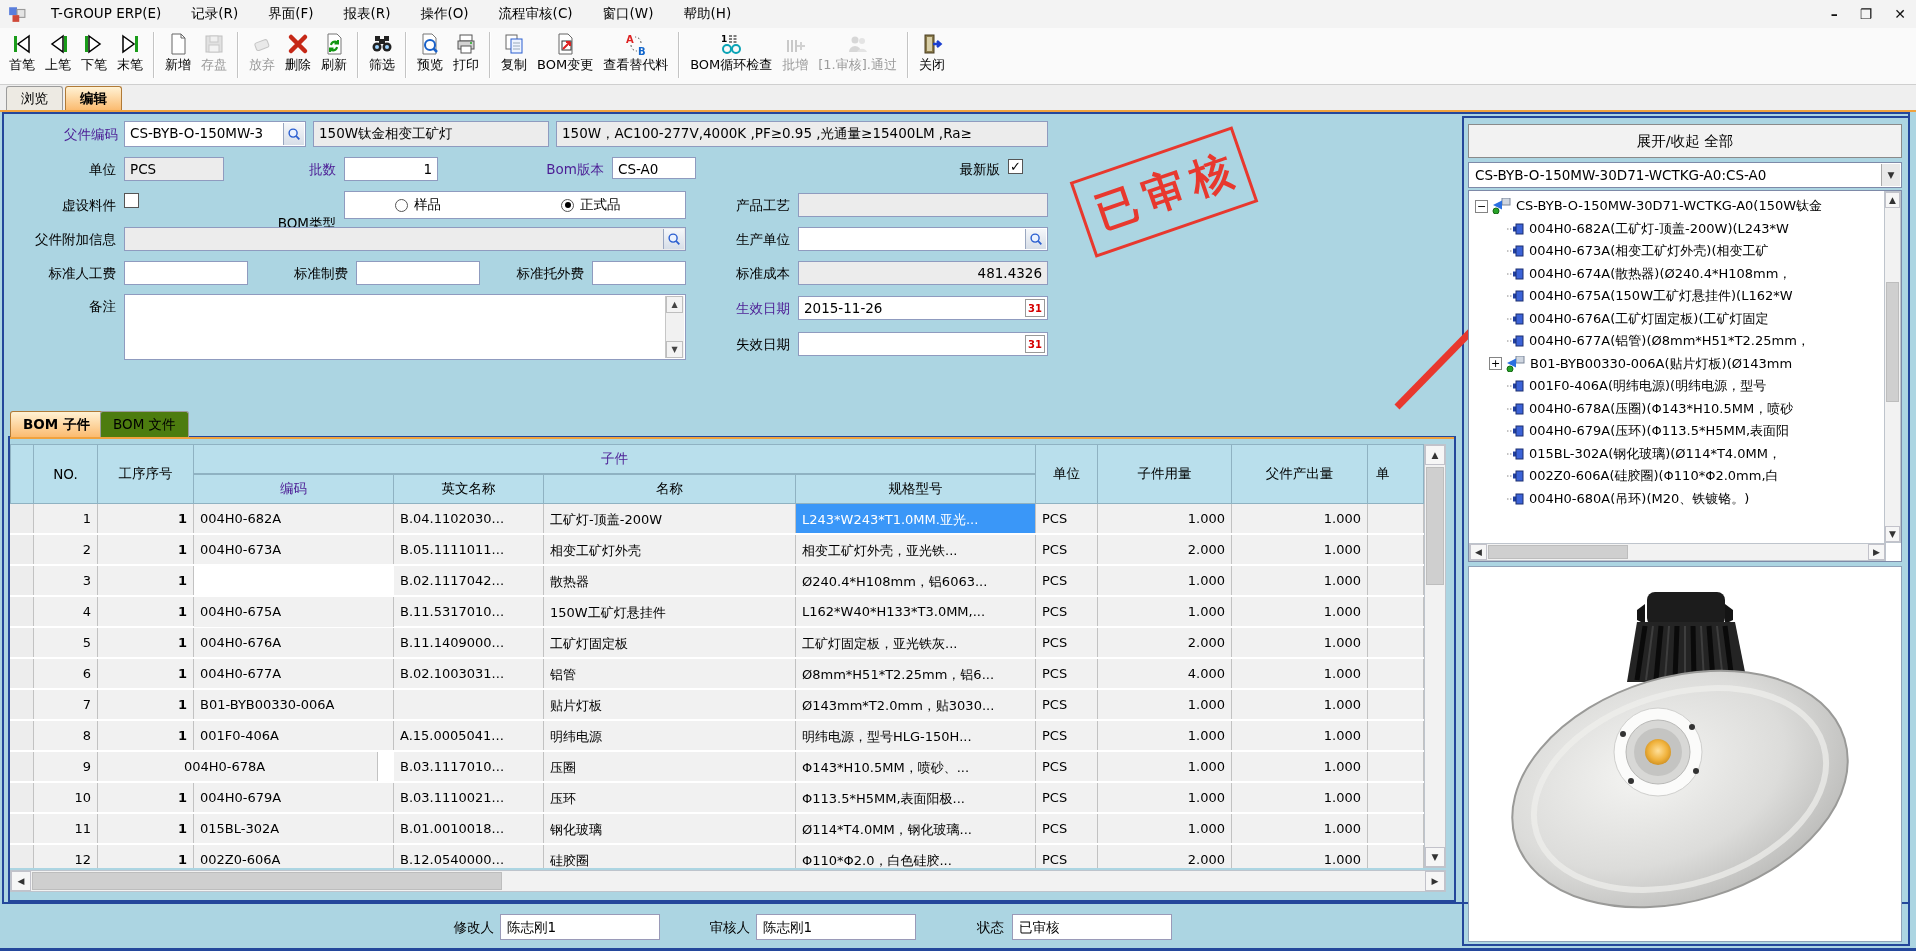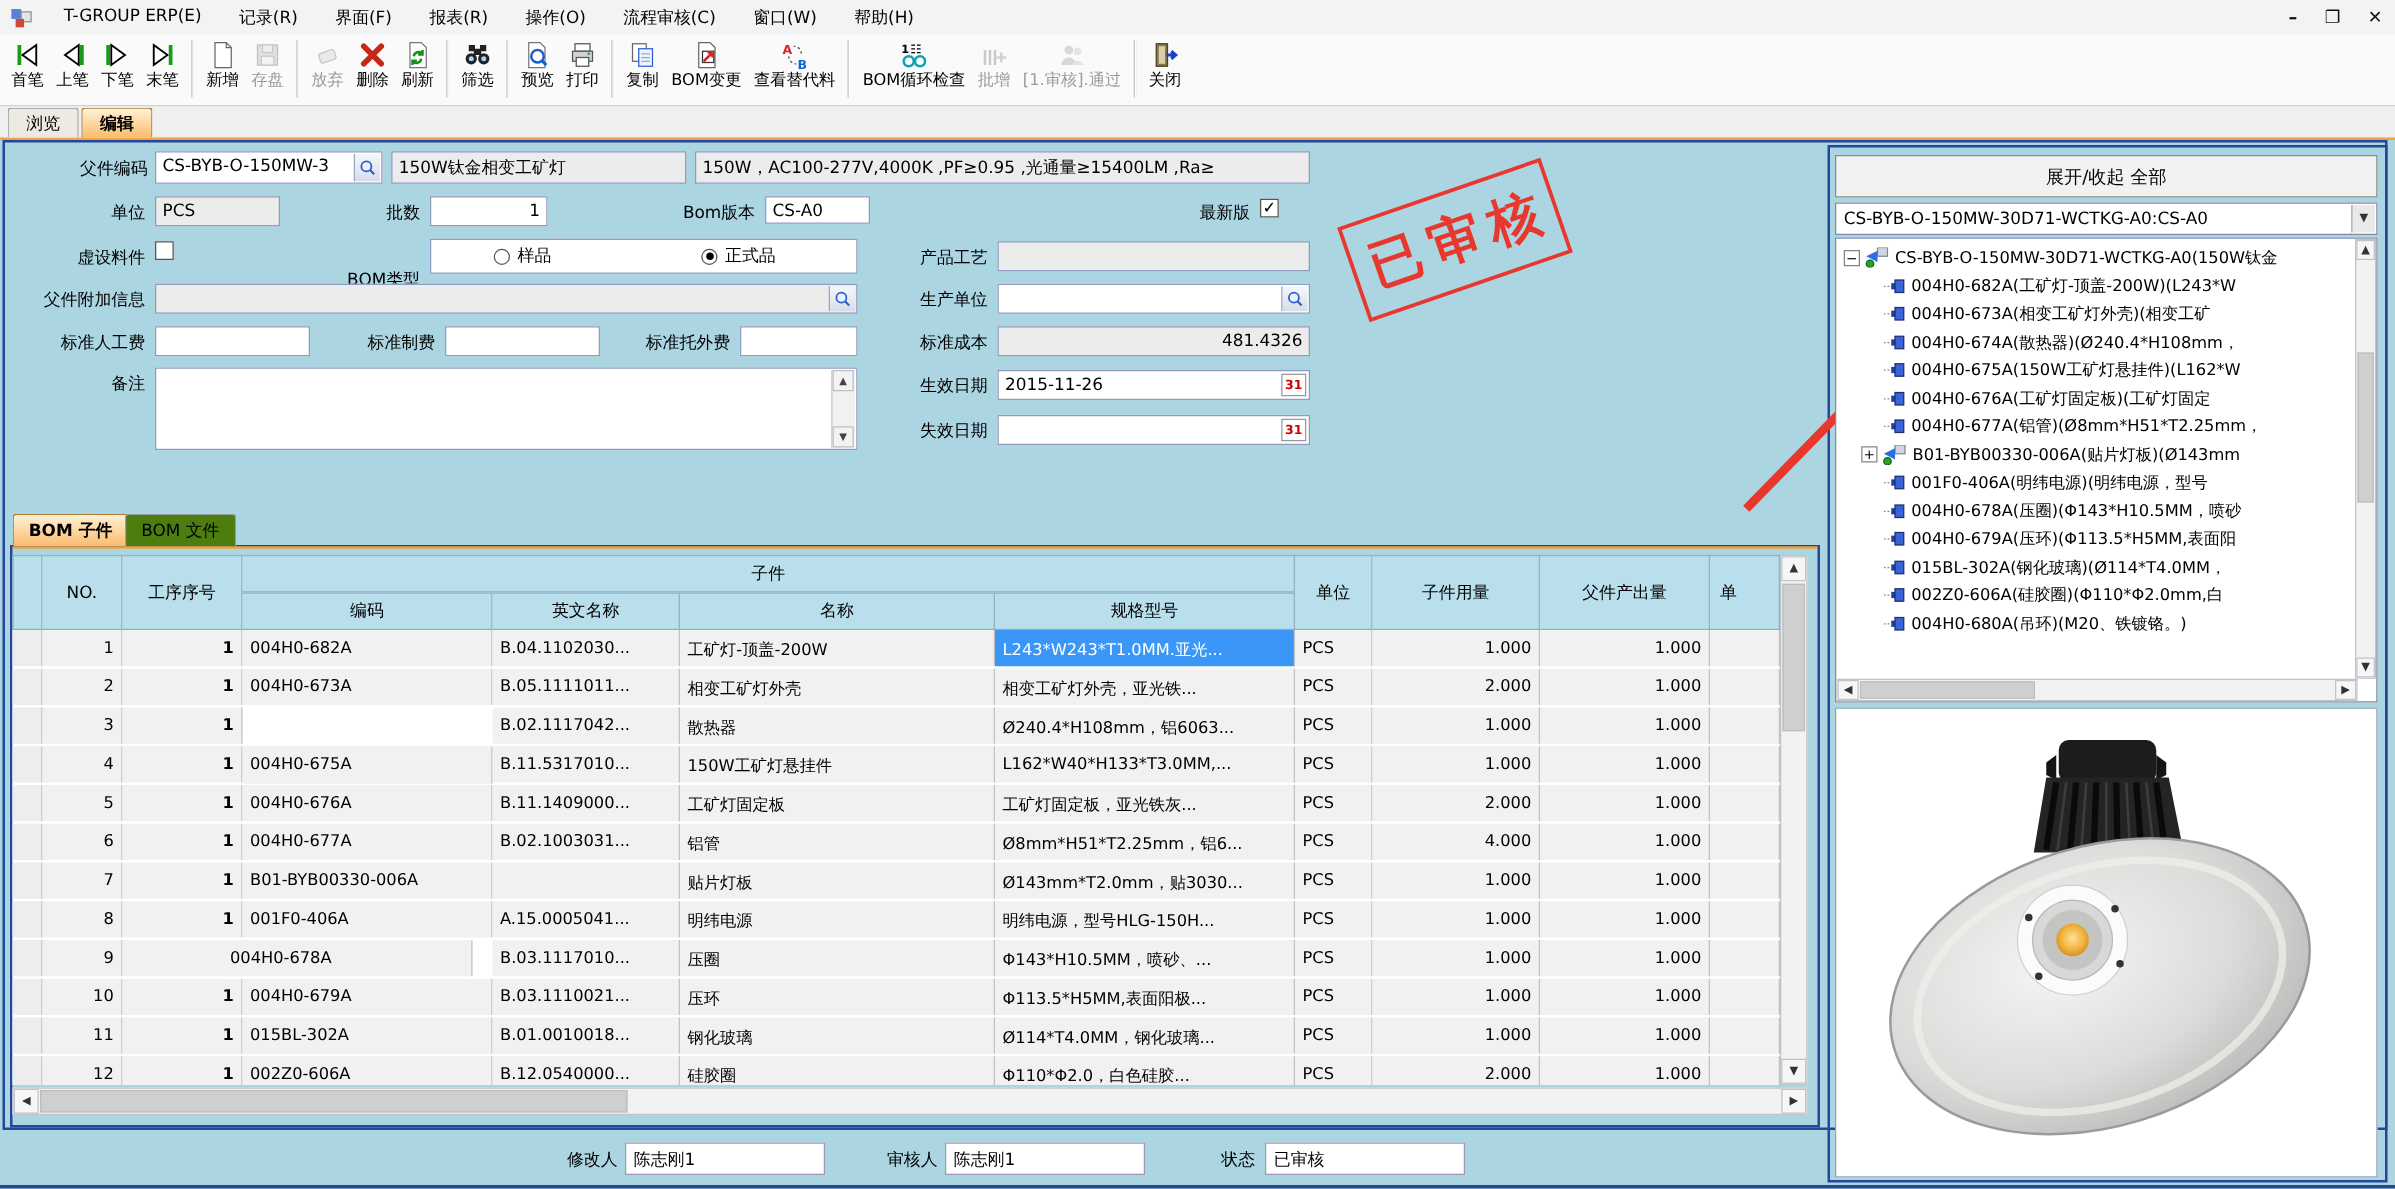--- a/index.html
+++ b/index.html
@@ -24,21 +24,21 @@
   
   .tabrow{position:absolute;left:0;top:85px;width:1916px;height:27px;background:#EFEFEF;
           border-bottom:2px solid #F0A23E;display:flex;align-items:flex-end;padding-left:6px;box-sizing:border-box;}
   .tab{height:24px;padding:3px 14px 0 14px;margin-right:2px;border:1px solid #9B9B9B;border-bottom:none;
        border-radius:3px 3px 0 0;background:#EDEAE3;font-size:13.5px;box-sizing:border-box;}
   .tab.active{background:linear-gradient(#FFF2D4,#FBBB70);font-weight:bold;border-color:#B07A36;}
   
   .navybox{position:absolute;border:2px solid #24479B;box-sizing:border-box;}
   
   .flabel{position:absolute;font-size:13.5px;text-align:right;white-space:nowrap;}
-  .red{color:#000000;}
+  .red{color:#4c1d95;}
   .fld{position:absolute;box-sizing:border-box;background:#fff;border:1px solid #8F9BBF;
        font-size:13.5px;padding:3px 5px 0 5px;white-space:nowrap;overflow:hidden;}
   .ro{background:#ECECEC;}
   .num{text-align:right;}
   .lookup{position:absolute;right:1px;top:1px;bottom:1px;width:20px;
           background:linear-gradient(#F5F7FA,#D7DEE8);border-left:1px solid #9AA7C0;
           display:flex;align-items:center;justify-content:center;}
   .calbtn{position:absolute;right:2px;top:2px;bottom:2px;width:18px;background:#fff;border:1px solid #999;
           color:#D50000;font-size:10px;font-weight:bold;display:flex;align-items:center;justify-content:center;}
   .cb{position:absolute;width:15px;height:15px;background:#fff;border:1px solid #555;

